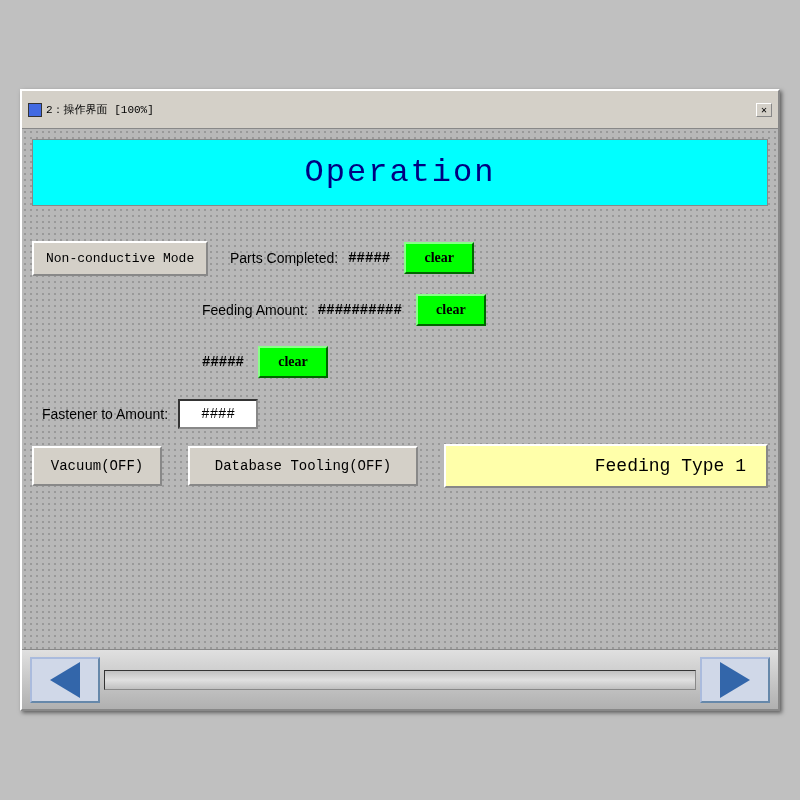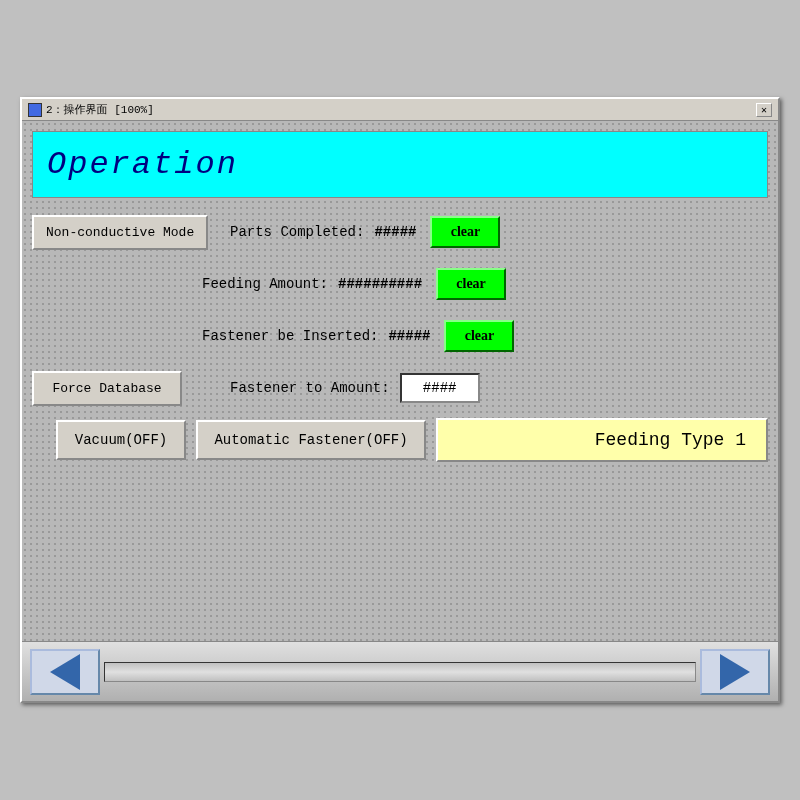--- a/index.html
+++ b/index.html
@@ -23,21 +23,21 @@
       box-shadow: 2px 2px 4px rgba(0,0,0,0.5);
     }
 
     .title-bar {
       background: #d4d0c8;
       padding: 3px 6px;
       display: flex;
       align-items: center;
       justify-content: space-between;
       border-bottom: 1px solid #888;
-      height: 22px;
+      height: 38px;
     }
 
     .title-bar-left {
       display: flex;
       align-items: center;
       gap: 4px;
     }
 
     .title-bar-icon {
       width: 14px;
@@ -68,24 +68,24 @@
     .content-area {
       background: #b8b8b8;
       background-image: radial-gradient(circle, #999 1px, transparent 1px);
       background-size: 6px 6px;
       padding: 10px;
       min-height: 520px;
     }
 
     .header-banner {
       background: cyan;
+      text-align: center;
       padding: 14px;
-      margin-bottom: 12px;
+      margin-bottom: 30px;
       border: 1px solid #888;
-      font-style: italic;
     }
 
     .header-banner-text {
       font-family: 'Courier New', Courier, monospace;
       font-size: 32px;
       color: #000080;
       letter-spacing: 2px;
     }
 
     .row {
@@ -98,21 +98,21 @@
     .row-label-area {
       display: flex;
       align-items: center;
       flex: 1;
       padding-left: 10px;
     }
 
     .field-label {
       font-size: 14px;
       color: #000;
-      font-family: Liberation Mono, monospace;
+      font-family: Liberation Sans, sans-serif;
       margin-right: 10px;
     }
 
     .field-value {
       font-size: 14px;
       color: #000;
       font-family: 'Courier New', Courier, monospace;
       font-weight: bold;
       margin-right: 14px;
     }
@@ -164,24 +164,23 @@
       font-family: 'Courier New', Courier, monospace;
       font-size: 18px;
       cursor: pointer;
       color: #000;
       flex: 1;
       text-align: right;
     }
 
     .bottom-buttons-row {
       display: flex;
-      gap: 10px;
+      gap: 26px;
       margin-top: 8px;
       align-items: center;
-      margin-left: 24px;
     }
 
     .navigation-bar {
       background: #c8c8c8;
       background: linear-gradient(to bottom, #e0e0e0, #b0b0b0);
       padding: 6px 8px;
       display: flex;
       align-items: center;
       justify-content: space-between;
       border-top: 1px solid #888;
@@ -271,39 +270,35 @@
       <div class="row-label-area">
         <span class="field-label">Feeding Amount:</span>
         <span class="field-value">##########</span>
         <button class="btn-clear">clear</button>
       </div>
     </div>
 
     <div class="row">
       <div class="spacer-left"></div>
       <div class="row-label-area">
-        <span class="field-label">Fastener be Inserted:</span>
         <span class="field-value">#####</span>
         <button class="btn-clear">clear</button>
       </div>
     </div>
 
     <div class="row">
-      <div class="left-btn-col">
-        <button class="btn-action">Force Database</button>
-      </div>
       <div class="row-label-area">
         <span class="field-label">Fastener to Amount:</span>
         <div class="input-box">####</div>
       </div>
     </div>
 
     <div class="bottom-buttons-row">
       <button class="btn-action" style="min-width:130px; font-size:14px; padding:10px 12px;">Vacuum(OFF)</button>
-      <button class="btn-action" style="min-width:230px; font-size:14px; padding:10px 12px;">Automatic Fastener(OFF)</button>
+      <button class="btn-action" style="min-width:230px; font-size:14px; padding:10px 12px;">Database Tooling(OFF)</button>
       <button class="btn-feeding">Feeding Type 1</button>
     </div>
 
   </div>
 
   <div class="navigation-bar">
     <div class="nav-arrow">
       <div class="arrow-left"></div>
     </div>
     <div class="nav-spacer"></div>

